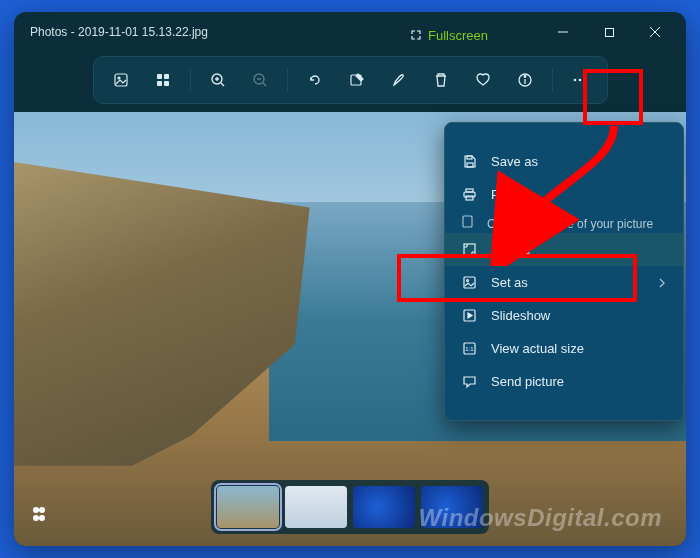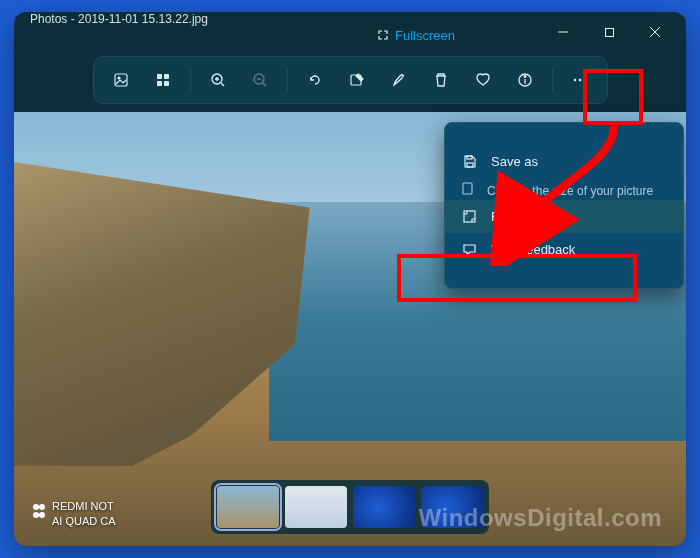--- a/index.html
+++ b/index.html
@@ -16,33 +16,32 @@
     width: 672px; height: 534px;
     background: #0b2e3a;
     border-radius: 12px;
     box-shadow: 0 8px 30px rgba(0,0,0,.4);
     overflow: hidden;
     color: #e8f4f8;
   }
   
   .titlebar {
     height: 40px;
-    display: flex; 
+    display: flex; align-items: center;
     padding: 0 8px 0 16px;
     font-size: 12px;
     color: #d0e0e6;
-    gap: 33px;
   }
   .title-text { flex: 0 0 auto; }
   .title-spacer { flex: 1; }
   .fullscreen-btn {
     display: flex; align-items: center; gap: 6px;
     padding: 6px 12px;
     font-size: 13px;
-    color: #0ea5e9;
+    color: #84cc16;
     cursor: pointer;
     border-radius: 4px;
     margin-top: 6px;
   }
   .win-controls { display: flex; margin-left: 40px; }
   .win-btn {
     width: 46px; height: 40px;
     display: flex; align-items: center; justify-content: center;
     color: #e8f4f8; cursor: pointer;
   }
@@ -163,20 +162,21 @@
     z-index: 60;
     pointer-events: none;
   }
   
   .site-wm {
     position: absolute; right: 24px; bottom: 14px;
     font-size: 24px; font-weight: 600;
     color: rgba(255,255,255,.35);
     letter-spacing: .5px;
     z-index: 45;
+    font-style: italic;
   }
   svg { display: block; }
 </style>
 </head>
 <body>
 
 <div class="window">
 
   <div class="titlebar">
     <span class="title-text">
@@ -319,24 +319,20 @@
 
     <div class="watermark-cam">
       <span>
         <svg width="14" height="22" viewBox="0 0 14 22" fill="#fff">
             <circle cx="4" cy="4" r="3"></circle>
             <circle cx="10" cy="4" r="3"></circle>
             <circle cx="4" cy="12" r="3"></circle>
             <circle cx="10" cy="12" r="3"></circle>
           </svg>
       </span>
-      <span>
-        <span>REDMI NOT</span><br>
-        <span>AI QUAD CA</span>
-      </span>
     </div>
 
     <div class="thumbs">
       <div class="thumb sel"></div>
       <div class="thumb t2"></div>
       <div class="thumb t3"></div>
       <div class="thumb t4"></div>
     </div>
   </div>
 
@@ -344,44 +340,87 @@
     <div class="menu-item">
       <span class="m-ic">
           <svg width="15" height="15" viewBox="0 0 15 15" stroke="currentColor" fill="none" stroke-width="1.2">
             <path d="M3 2 L10 2 L13 5 L13 13 L3 13 Z"></path>
             <rect x="5" y="9" width="6" height="4"></rect>
             <rect x="5" y="2" width="5" height="3"></rect>
           </svg>
         </span>
       <span>Save as</span>
     </div>
+    <div class="menu-item">
+      <span class="m-ic">
+          <svg width="15" height="15" viewBox="0 0 15 15" stroke="currentColor" fill="none" stroke-width="1.2">
+            <rect x="2" y="5" width="11" height="5" rx="1"></rect>
+            <rect x="4" y="2" width="7" height="3"></rect>
+            <rect x="4" y="9" width="7" height="4"></rect>
+          </svg>
+        </span>
+      <span>Print</span>
+    </div>
     <div class="menu-caption">
       <span style="display:inline-block;width:16px;margin-right:10px;text-align:center"><svg width="13" height="13" viewBox="0 0 13 13" stroke="currentColor" fill="none" stroke-width="1.1">
             <rect x="2" y="1" width="9" height="11" rx="1"></rect>
           </svg></span><span>Change the size of your picture</span>
     </div>
     <div class="menu-item hover">
       <span class="m-ic">
           <svg width="15" height="15" viewBox="0 0 15 15" stroke="currentColor" fill="none" stroke-width="1.2">
             <rect x="2" y="2" width="11" height="11"></rect>
             <line x1="2" y1="5" x2="5" y2="5"></line>
             <line x1="5" y1="2" x2="5" y2="5"></line>
             <line x1="10" y1="13" x2="10" y2="10"></line>
             <line x1="13" y1="10" x2="10" y2="10"></line>
           </svg>
         </span>
       <span>Resize</span>
     </div>
     <div class="menu-item">
       <span class="m-ic">
           <svg width="15" height="15" viewBox="0 0 15 15" stroke="currentColor" fill="none" stroke-width="1.2">
+            <rect x="2" y="2" width="11" height="11" rx="1"></rect>
+            <circle cx="5.5" cy="5.5" r="1"></circle>
+            <path d="M3 11 L6 8 L9 11 L12 8"></path>
+          </svg>
+        </span>
+      <span>Set as</span>
+      <span class="chev">
+          <svg width="10" height="10" viewBox="0 0 10 10" stroke="currentColor" fill="none" stroke-width="1.4">
+            <path d="M3 1 L7 5 L3 9"></path>
+          </svg>
+        </span>
+    </div>
+    <div class="menu-item">
+      <span class="m-ic">
+          <svg width="15" height="15" viewBox="0 0 15 15" stroke="currentColor" fill="none" stroke-width="1.2">
+            <rect x="2" y="2" width="11" height="11" rx="1"></rect>
+            <path d="M6 5 L10 7.5 L6 10 Z" fill="currentColor"></path>
+          </svg>
+        </span>
+      <span>Slideshow</span>
+    </div>
+    <div class="menu-item">
+      <span class="m-ic">
+          <svg width="15" height="15" viewBox="0 0 15 15" stroke="currentColor" fill="none" stroke-width="1.2">
+            <rect x="2" y="2" width="11" height="11" rx="1"></rect>
+            <text x="7.5" y="10" font-size="6" text-anchor="middle" fill="currentColor" stroke="none">1:1</text>
+          </svg>
+        </span>
+      <span>View actual size</span>
+    </div>
+    <div class="menu-item">
+      <span class="m-ic">
+          <svg width="15" height="15" viewBox="0 0 15 15" stroke="currentColor" fill="none" stroke-width="1.2">
             <path d="M2 3 L13 3 L13 10 L8 10 L5 13 L5 10 L2 10 Z"></path>
           </svg>
         </span>
-      <span>View feedback</span>
+      <span>Send picture</span>
     </div>
   </div>
 
   <div class="more-highlight"></div>
   <div class="resize-highlight"></div>
   <svg class="arrow-svg" viewBox="0 0 180 150">
     <defs>
       <marker id="ah" markerWidth="12" markerHeight="12" refX="6" refY="6" orient="auto">
         <path d="M0 0 L12 6 L0 12 Z" fill="#ff0000"></path>
       </marker>

